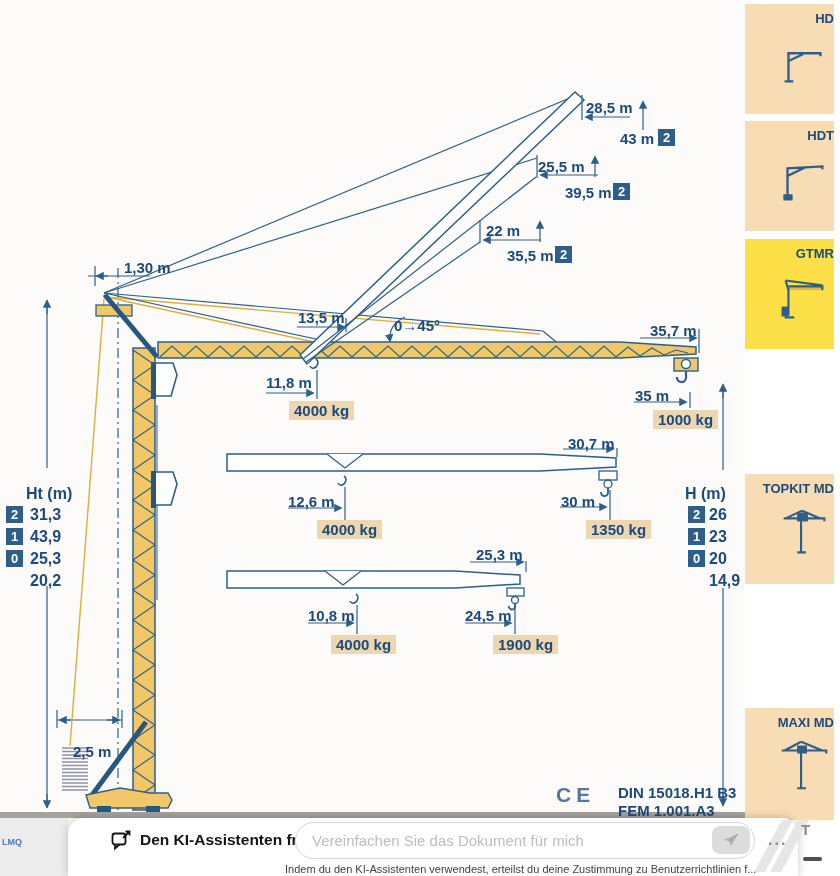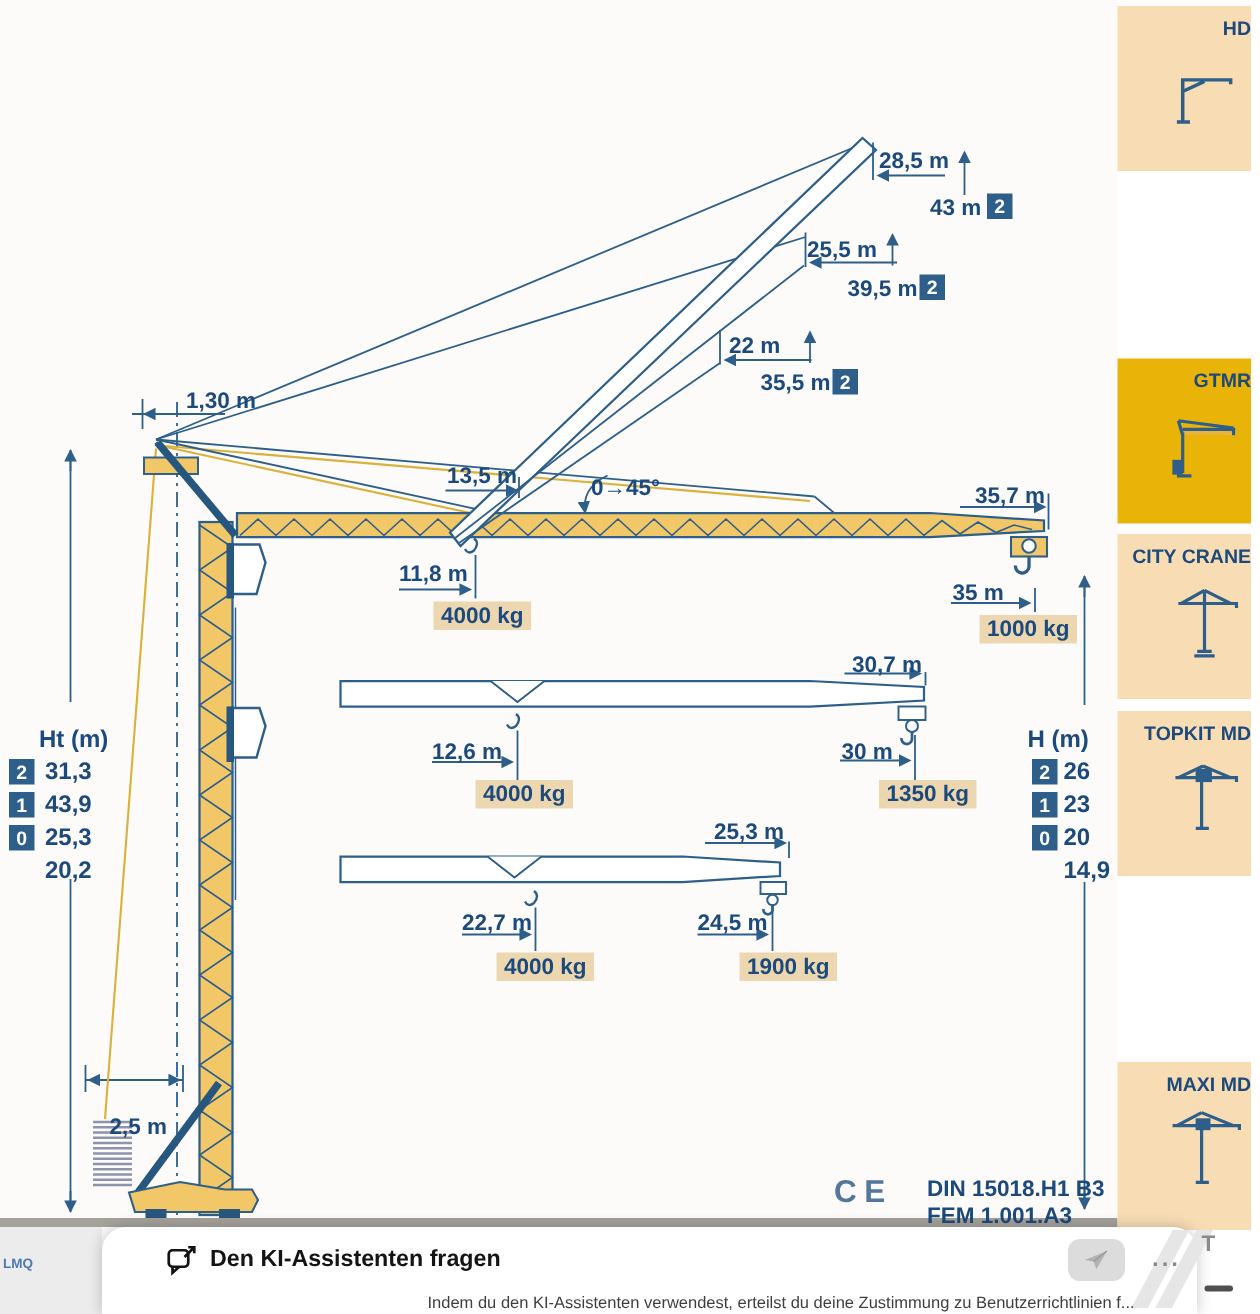--- a/index.html
+++ b/index.html
@@ -10,21 +10,21 @@
   .kg{background:#ecd7b0;padding:1px 5px}
   .badge{position:absolute;z-index:3;width:17px;height:17px;background:#2d5f8a;color:#fff;
          font-weight:700;font-size:13px;line-height:17px;text-align:center}
   .tbl{font-size:16px}
   .ce{position:absolute;z-index:3;font-weight:700;font-size:21px;color:#54779b;letter-spacing:5px}
   .std{position:absolute;z-index:3;font-weight:700;font-size:15px;color:#1d4a7c;white-space:nowrap}
   .doccode{position:absolute;z-index:11;left:2px;top:837px;font-weight:700;font-size:9px;color:#4a7ab5}
   
   .sidebar{position:absolute;right:0;top:0;width:95px;height:876px;background:#fff;z-index:2}
   .cell{position:absolute;left:0;width:89px;height:110px;background:#f8dcb4;text-align:right;cursor:pointer}
-  .cell.active{background:#eab308}
+  .cell.active{background:#fde047}
   .cell-label{padding-top:7px;font-weight:700;font-size:13px;color:#1d4a7c}
   .cell svg{margin-top:4px}
   
   .bar-left-gap{position:absolute;left:0;top:818px;width:68px;height:58px;background:#ececec;z-index:9}
   .bar{position:absolute;left:68px;top:818px;width:730px;height:58px;background:#fff;
        border-radius:16px 16px 0 0;box-shadow:0 0 10px rgba(0,0,0,.22);z-index:10}
   .wm{position:absolute;top:2px;width:11px;height:52px;background:#e6e6e6;transform:skewX(-28deg)}
   .chat-icon{position:absolute;left:42px;top:11px}
   .bar-title{position:absolute;left:72px;top:13px;font-weight:700;font-size:15.5px;color:#141414;white-space:nowrap}
   .ask-input{position:absolute;left:227px;top:4px;width:460px;height:37px;border:1px solid #d7d7d7;
@@ -206,21 +206,21 @@
   <div class="dim" style="left:635px;top:387px">35 m</div>
   <div class="dim kg" style="left:653px;top:410px">1000 kg</div>
 
   <div class="dim" style="left:568px;top:435px">30,7 m</div>
   <div class="dim" style="left:288px;top:493px">12,6 m</div>
   <div class="dim kg" style="left:317px;top:520px">4000 kg</div>
   <div class="dim" style="left:561px;top:493px">30 m</div>
   <div class="dim kg" style="left:586px;top:520px">1350 kg</div>
 
   <div class="dim" style="left:476px;top:546px">25,3 m</div>
-  <div class="dim" style="left:308px;top:607px">22,7 m</div>
+  <div class="dim" style="left:308px;top:607px">10,8 m</div>
   <div class="dim kg" style="left:331px;top:635px">4000 kg</div>
   <div class="dim" style="left:465px;top:607px">24,5 m</div>
   <div class="dim kg" style="left:493px;top:635px">1900 kg</div>
 
   <div class="dim" style="left:73px;top:743px">2,5 m</div>
 
   <div class="dim tbl" style="left:26px;top:485px">Ht (m)</div>
   <div class="badge" style="left:6px;top:506px">2</div>
   <div class="dim tbl" style="left:30px;top:506px">31,3</div>
   <div class="badge" style="left:6px;top:528px">1</div>
@@ -245,35 +245,36 @@
 
   <div class="sidebar">
     <div class="cell" style="top:4px">
       <div class="cell-label">HD</div>
       <svg width="62" height="62" viewBox="0 0 64 64">
         <g stroke="#2d5f8a" stroke-width="2.4" fill="none">
           <path d="M17,53 V24 H50 v3 M17,32 L32,25 M13,53 h9"></path>
         </g>
       </svg>
     </div>
+    <div class="cell" style="top:121px">
+      <div class="cell-label">HDT</div>
+      <svg width="62" height="62" viewBox="0 0 64 64">
+        <g stroke="#2d5f8a" stroke-width="2.4" fill="none">
+          <path d="M16,52 V22 L52,20 v3 M16,30 L34,21 M12,52 h9 M16,22 H16"></path>
+          <rect x="13" y="50" width="7" height="4" fill="#2d5f8a"></rect>
+        </g>
+      </svg>
+    </div>
     <div class="cell active" style="top:239px">
       <div class="cell-label">GTMR</div>
       <svg width="62" height="62" viewBox="0 0 64 64">
         <path d="M17,24 H52" stroke="#e8b53a" stroke-width="3.5" fill="none"></path>
         <g stroke="#2d5f8a" stroke-width="2.2" fill="none">
           <path d="M17,52 V24 M17,22 H52 v4 M14,16 L52,21 M14,16 L17,26 M13,54 h10"></path>
           <rect x="11" y="44" width="5" height="8" fill="#2d5f8a"></rect>
-        </g>
-      </svg>
-    </div>
-    <div class="cell" style="top:356px">
-      <div class="cell-label">CITY CRANE</div>
-      <svg width="62" height="62" viewBox="0 0 64 64">
-        <g stroke="#2d5f8a" stroke-width="2.2" fill="none">
-          <path d="M32,54 V20 M14,21 H54 v3 M32,12 L16,21 M32,12 L50,21 M32,12 v8 M27,54 h10 M25,57 h14"></path>
         </g>
       </svg>
     </div>
     <div class="cell" style="top:474px">
       <div class="cell-label">TOPKIT MD</div>
       <svg width="62" height="62" viewBox="0 0 64 64">
         <g stroke="#2d5f8a" stroke-width="2.2" fill="none">
           <path d="M30,54 V18 M12,19 H54 v3 M31,11 L14,19 M31,11 L50,19 M26,54 h9"></path>
           <rect x="27" y="14" width="9" height="7" fill="#2d5f8a"></rect>
         </g>
@@ -298,20 +299,21 @@
 
     <span class="chat-icon">
       <svg width="22" height="22" viewBox="0 0 22 22">
         <rect x="2.5" y="4.5" width="13" height="11" rx="2.5" fill="none" stroke="#141414" stroke-width="1.8"></rect>
         <path d="M5,15.5 v4 l4.5,-4" fill="none" stroke="#141414" stroke-width="1.8"></path>
         <path d="M13,9 L19.5,2.5 M15.5,2.5 h4 v4" fill="none" stroke="#141414" stroke-width="1.8"></path>
       </svg>
     </span>
     <div class="bar-title">Den KI-Assistenten fragen</div>
 
+    <input class="ask-input" type="text" placeholder="Vereinfachen Sie das Dokument für mich" style="">
 
     <button class="send-btn">
       <svg width="20" height="16" viewBox="0 0 20 16">
         <path d="M2,8 L17,2 L10,14 L8,9 Z" fill="#b3b3b3"></path>
         <path d="M8,9 L17,2" stroke="#9a9a9a" stroke-width="1" fill="none"></path>
       </svg>
     </button>
 
     <button class="more-btn">...</button>
 

